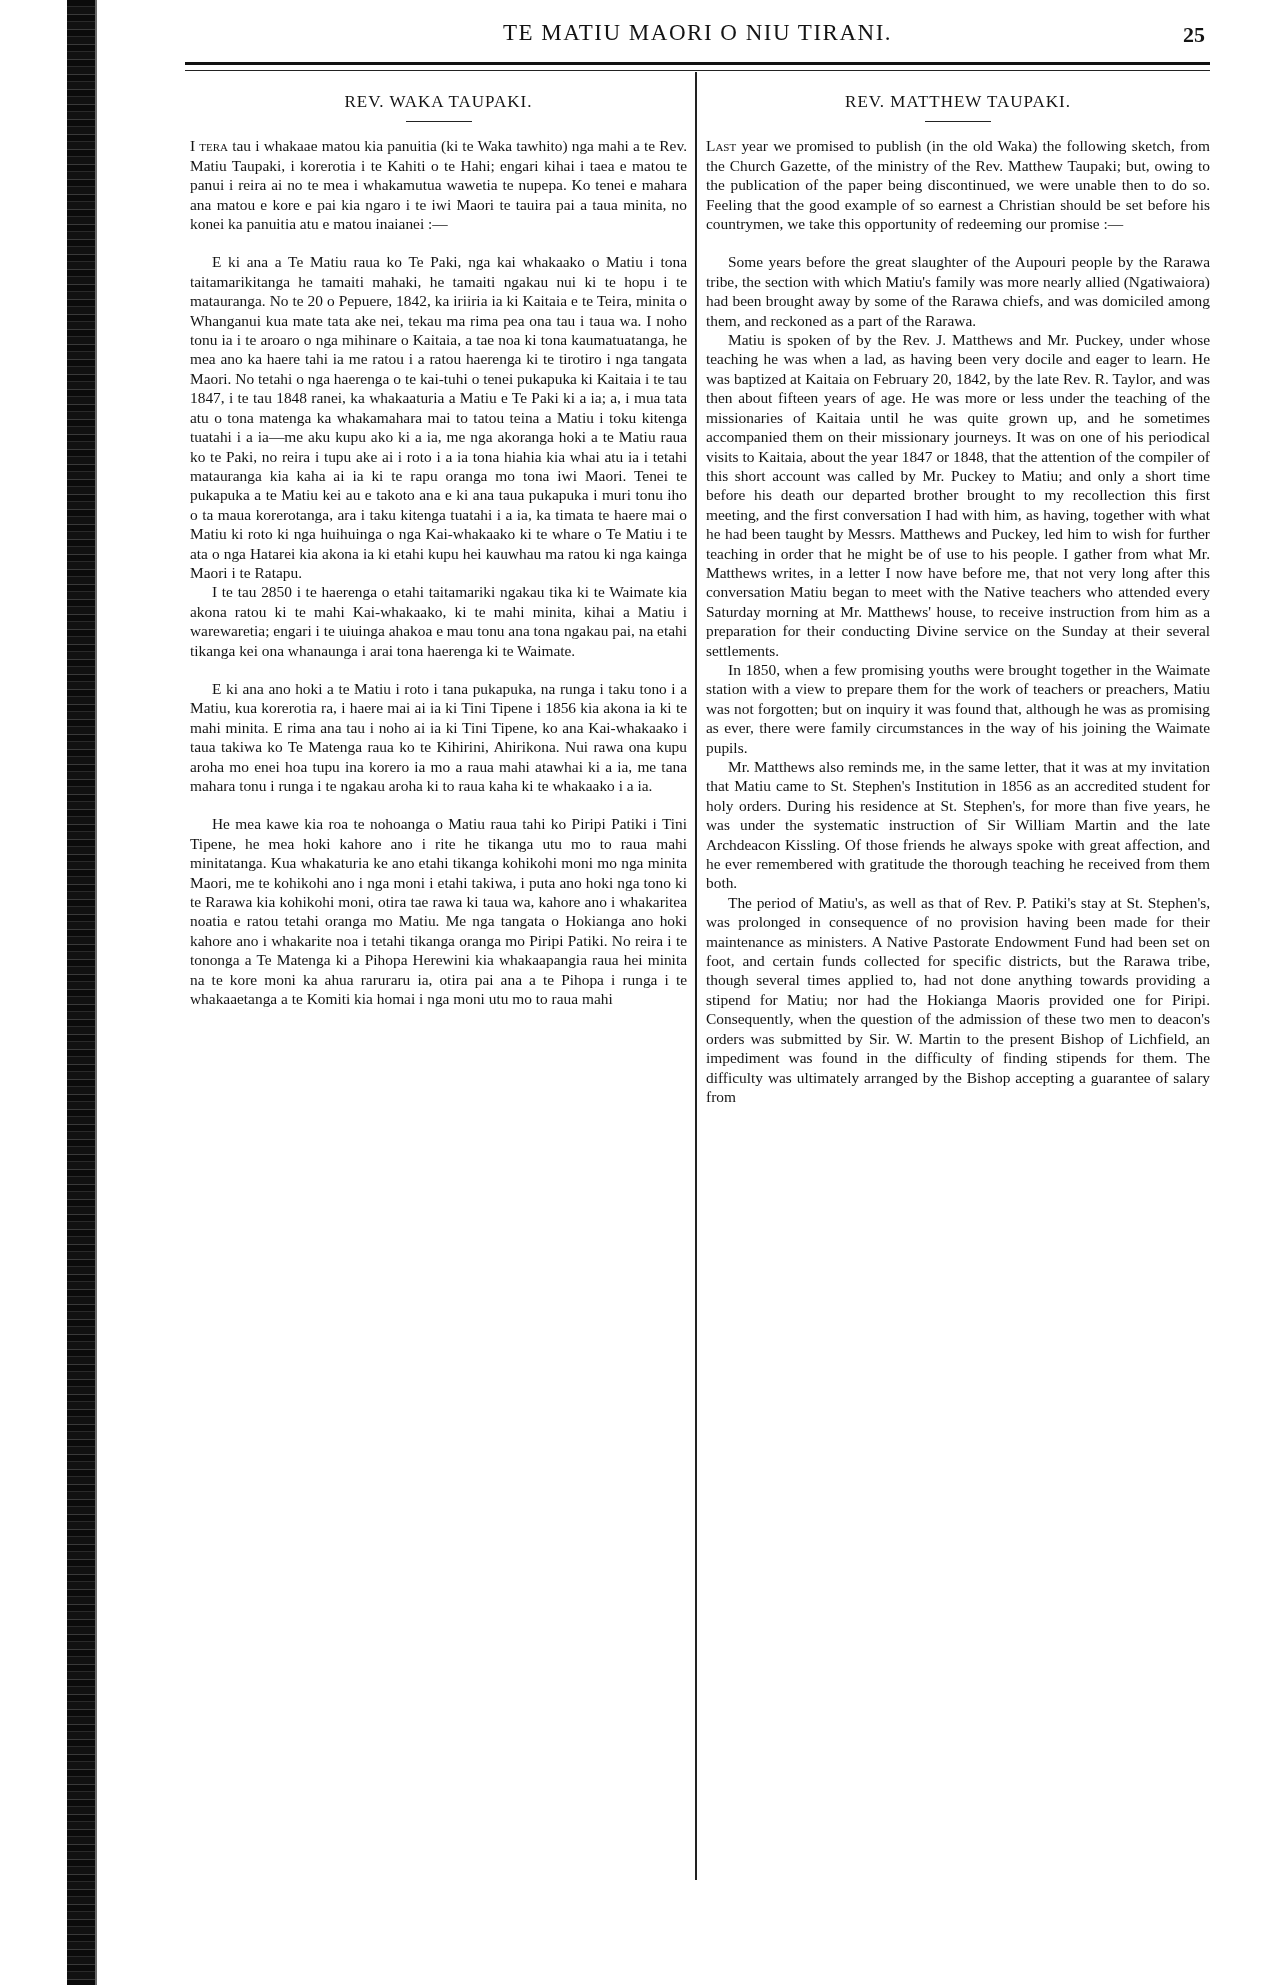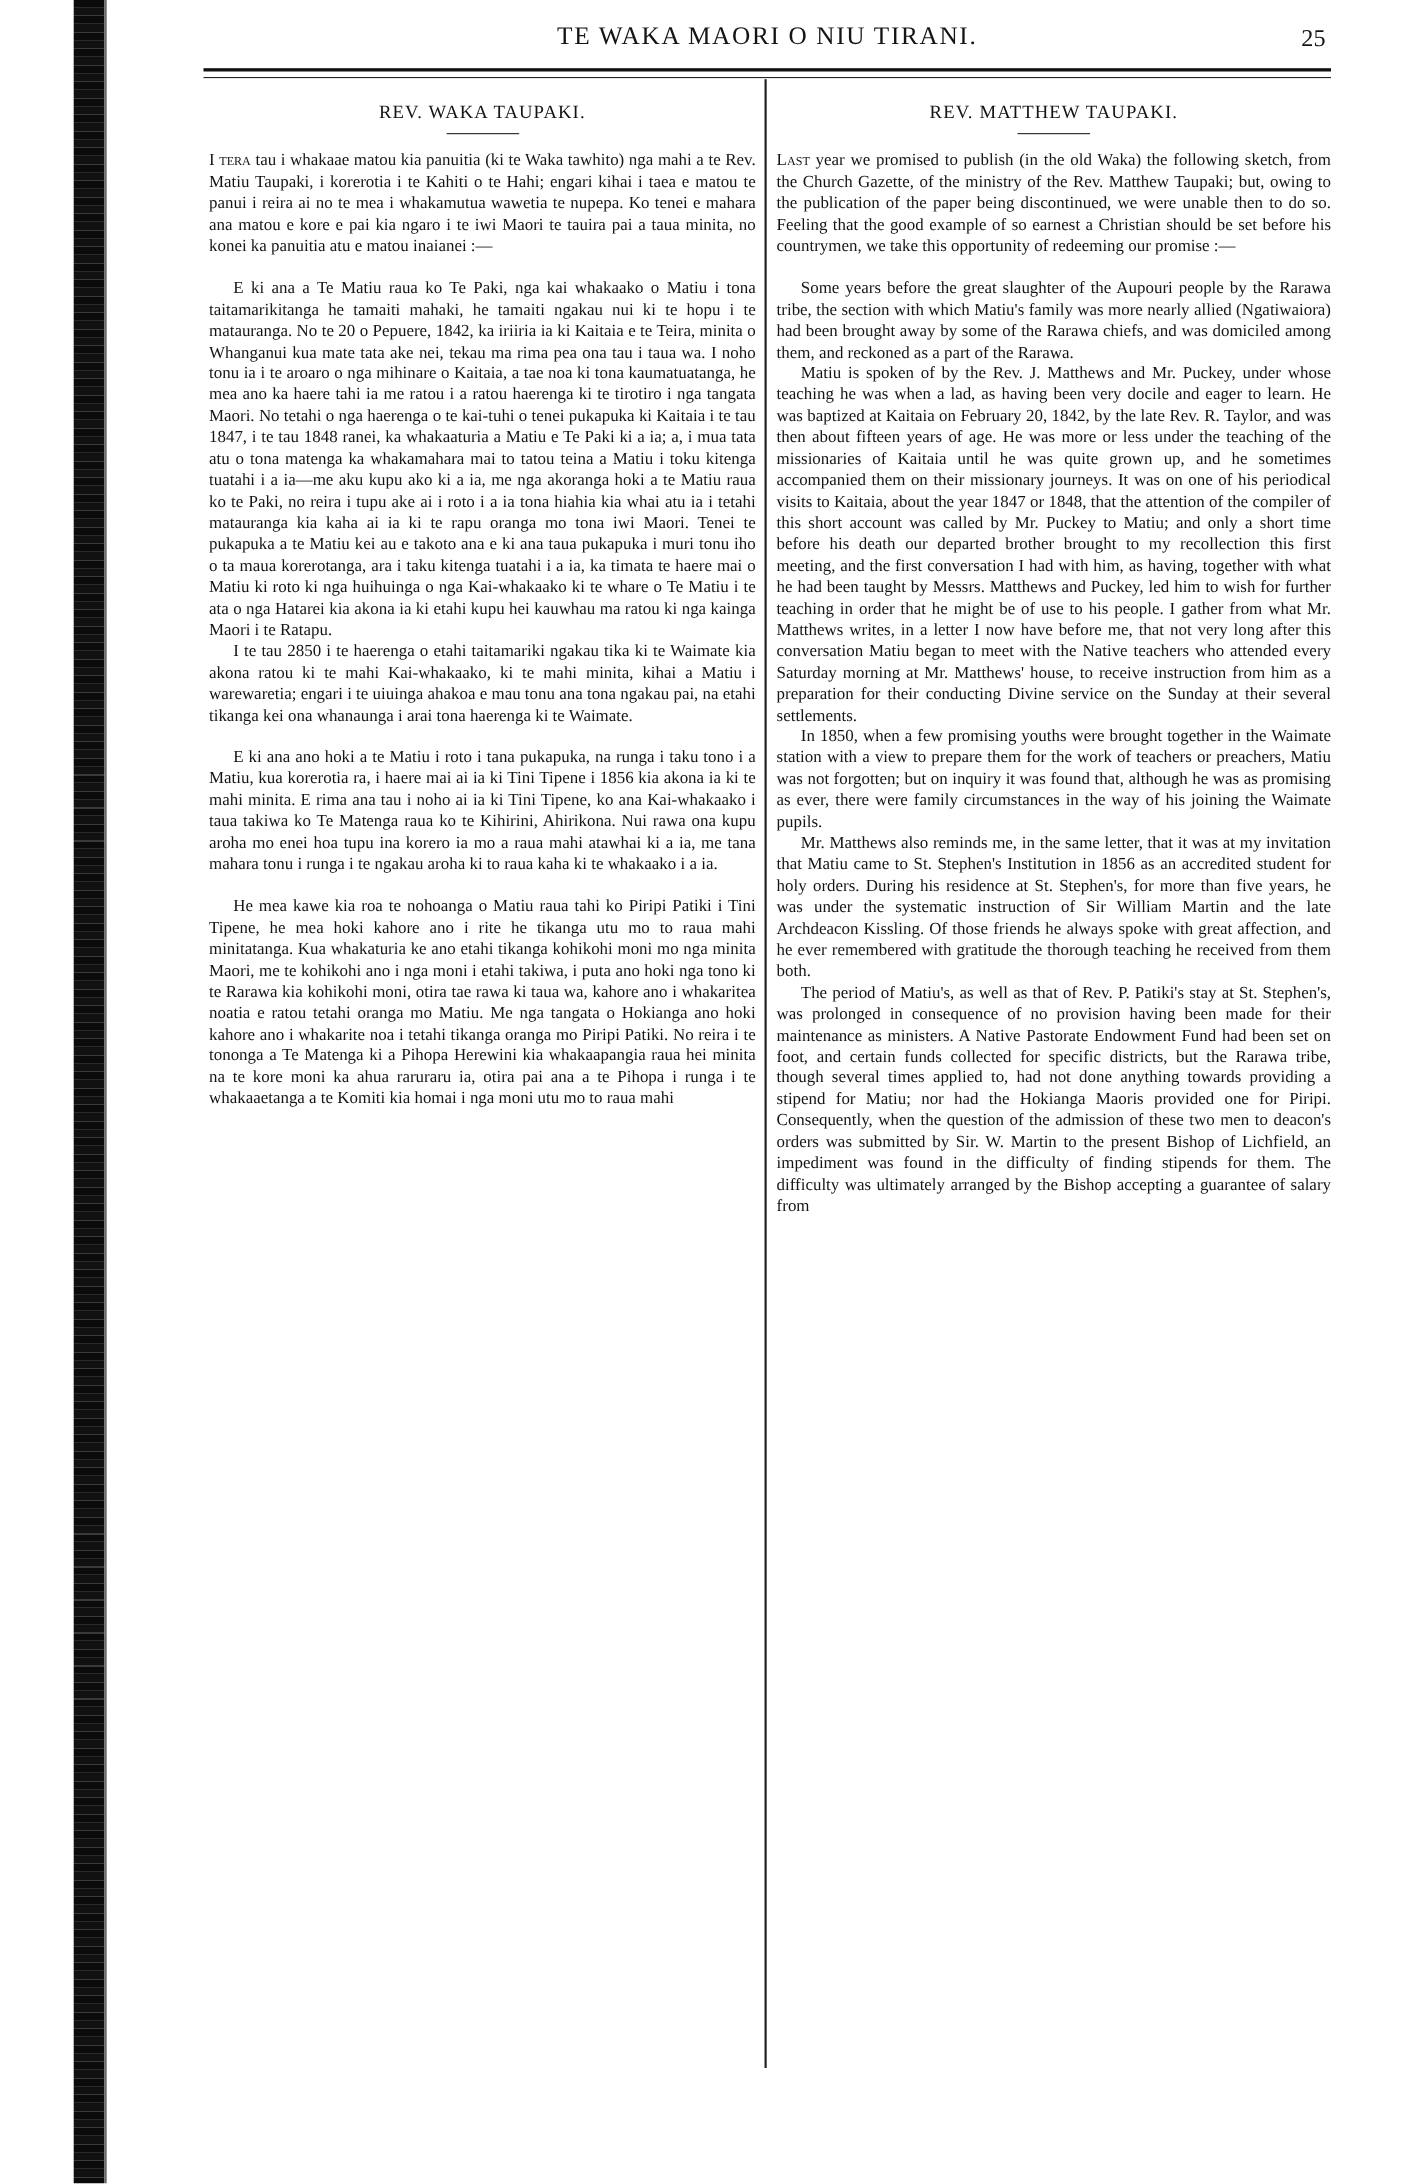--- a/index.html
+++ b/index.html
@@ -4,21 +4,21 @@
 <style>
   html, body { margin: 0; padding: 0; background: #ffffff; }
   body { width: 1280px; height: 1985px; position: relative; overflow: hidden;
          font-family: "Liberation Serif", "DejaVu Serif", serif; color: #141414; }
   .binding { position: absolute; left: 67px; top: 0; width: 28px; height: 1985px;
              background: repeating-linear-gradient(180deg, #0b0b0b 0 6px, #2a2a2a 6px 7px, #111 7px 14px, #3a3a3a 14px 15px); }
   .binding-edge { position: absolute; left: 95px; top: 0; width: 2px; height: 1985px; background: #6a6a6a; }
   .masthead { position: absolute; left: 190px; top: 20px; width: 1015px; height: 30px; }
   .masthead-title { position: absolute; left: 0; width: 1015px; top: 0; text-align: center;
                     font-size: 23px; letter-spacing: 1.5px; }
-  .page-number { position: absolute; right: 0; top: 2px; font-size: 22px; font-weight: normal; }
+  .page-number { position: absolute; right: 0; top: 2px; font-size: 22px; font-weight: bold; }
   .rule-thick { position: absolute; left: 185px; top: 62px; width: 1025px; height: 3px; background: #111; }
   .rule-thin  { position: absolute; left: 185px; top: 70px; width: 1025px; height: 1px; background: #222; }
   .col-divider { position: absolute; left: 695px; top: 72px; width: 2px; height: 1808px; background: #222; }
   .column { position: absolute; top: 78px; font-size: 15.4px; line-height: 19.4px; text-align: justify; }
   .col-left  { left: 190px; width: 497px; }
   .col-right { left: 706px; width: 504px; }
   .heading { text-align: center; font-size: 17px; letter-spacing: 1px; margin: 14px 0 4px 0; }
   .short-rule { width: 66px; height: 1px; background: #222; margin: 10px auto 14px auto; }
   p { margin: 0; text-indent: 22px; }
   p.first { text-indent: 0; }
@@ -26,21 +26,21 @@
   .sc { font-variant: small-caps; margin-top: 40px; }
   .it { }
 </style>
 </head>
 <body>
 
 <div class="binding"></div>
 <div class="binding-edge"></div>
 
 <header class="masthead">
-  <div class="masthead-title">TE WAKA MAORI O NIU TIRANI.</div>
+  <div class="masthead-title">TE MATIU MAORI O NIU TIRANI.</div>
   <div class="page-number">25</div>
 </header>
 <div class="rule-thick"></div>
 <div class="rule-thin"></div>
 <div class="col-divider"></div>
 
 <article class="column col-left">
   <div class="heading">REV. WAKA TAUPAKI.</div>
   <div class="short-rule"></div>
   <p class="first"><span class="sc">I tera</span><span> tau i whakaae matou kia panuitia (ki te </span><span class="it">Waka</span><span> tawhito) nga mahi a te Rev. Matiu Taupaki, i korerotia i te </span><span class="it">Kahiti o te Hahi</span><span>; engari kihai i taea e matou te panui i reira ai no te mea i whakamutua wawetia te nupepa. Ko tenei e mahara ana matou e kore e pai kia ngaro i te iwi Maori te tauira pai a taua minita, no konei ka panuitia atu e matou inaianei :—</span></p>

